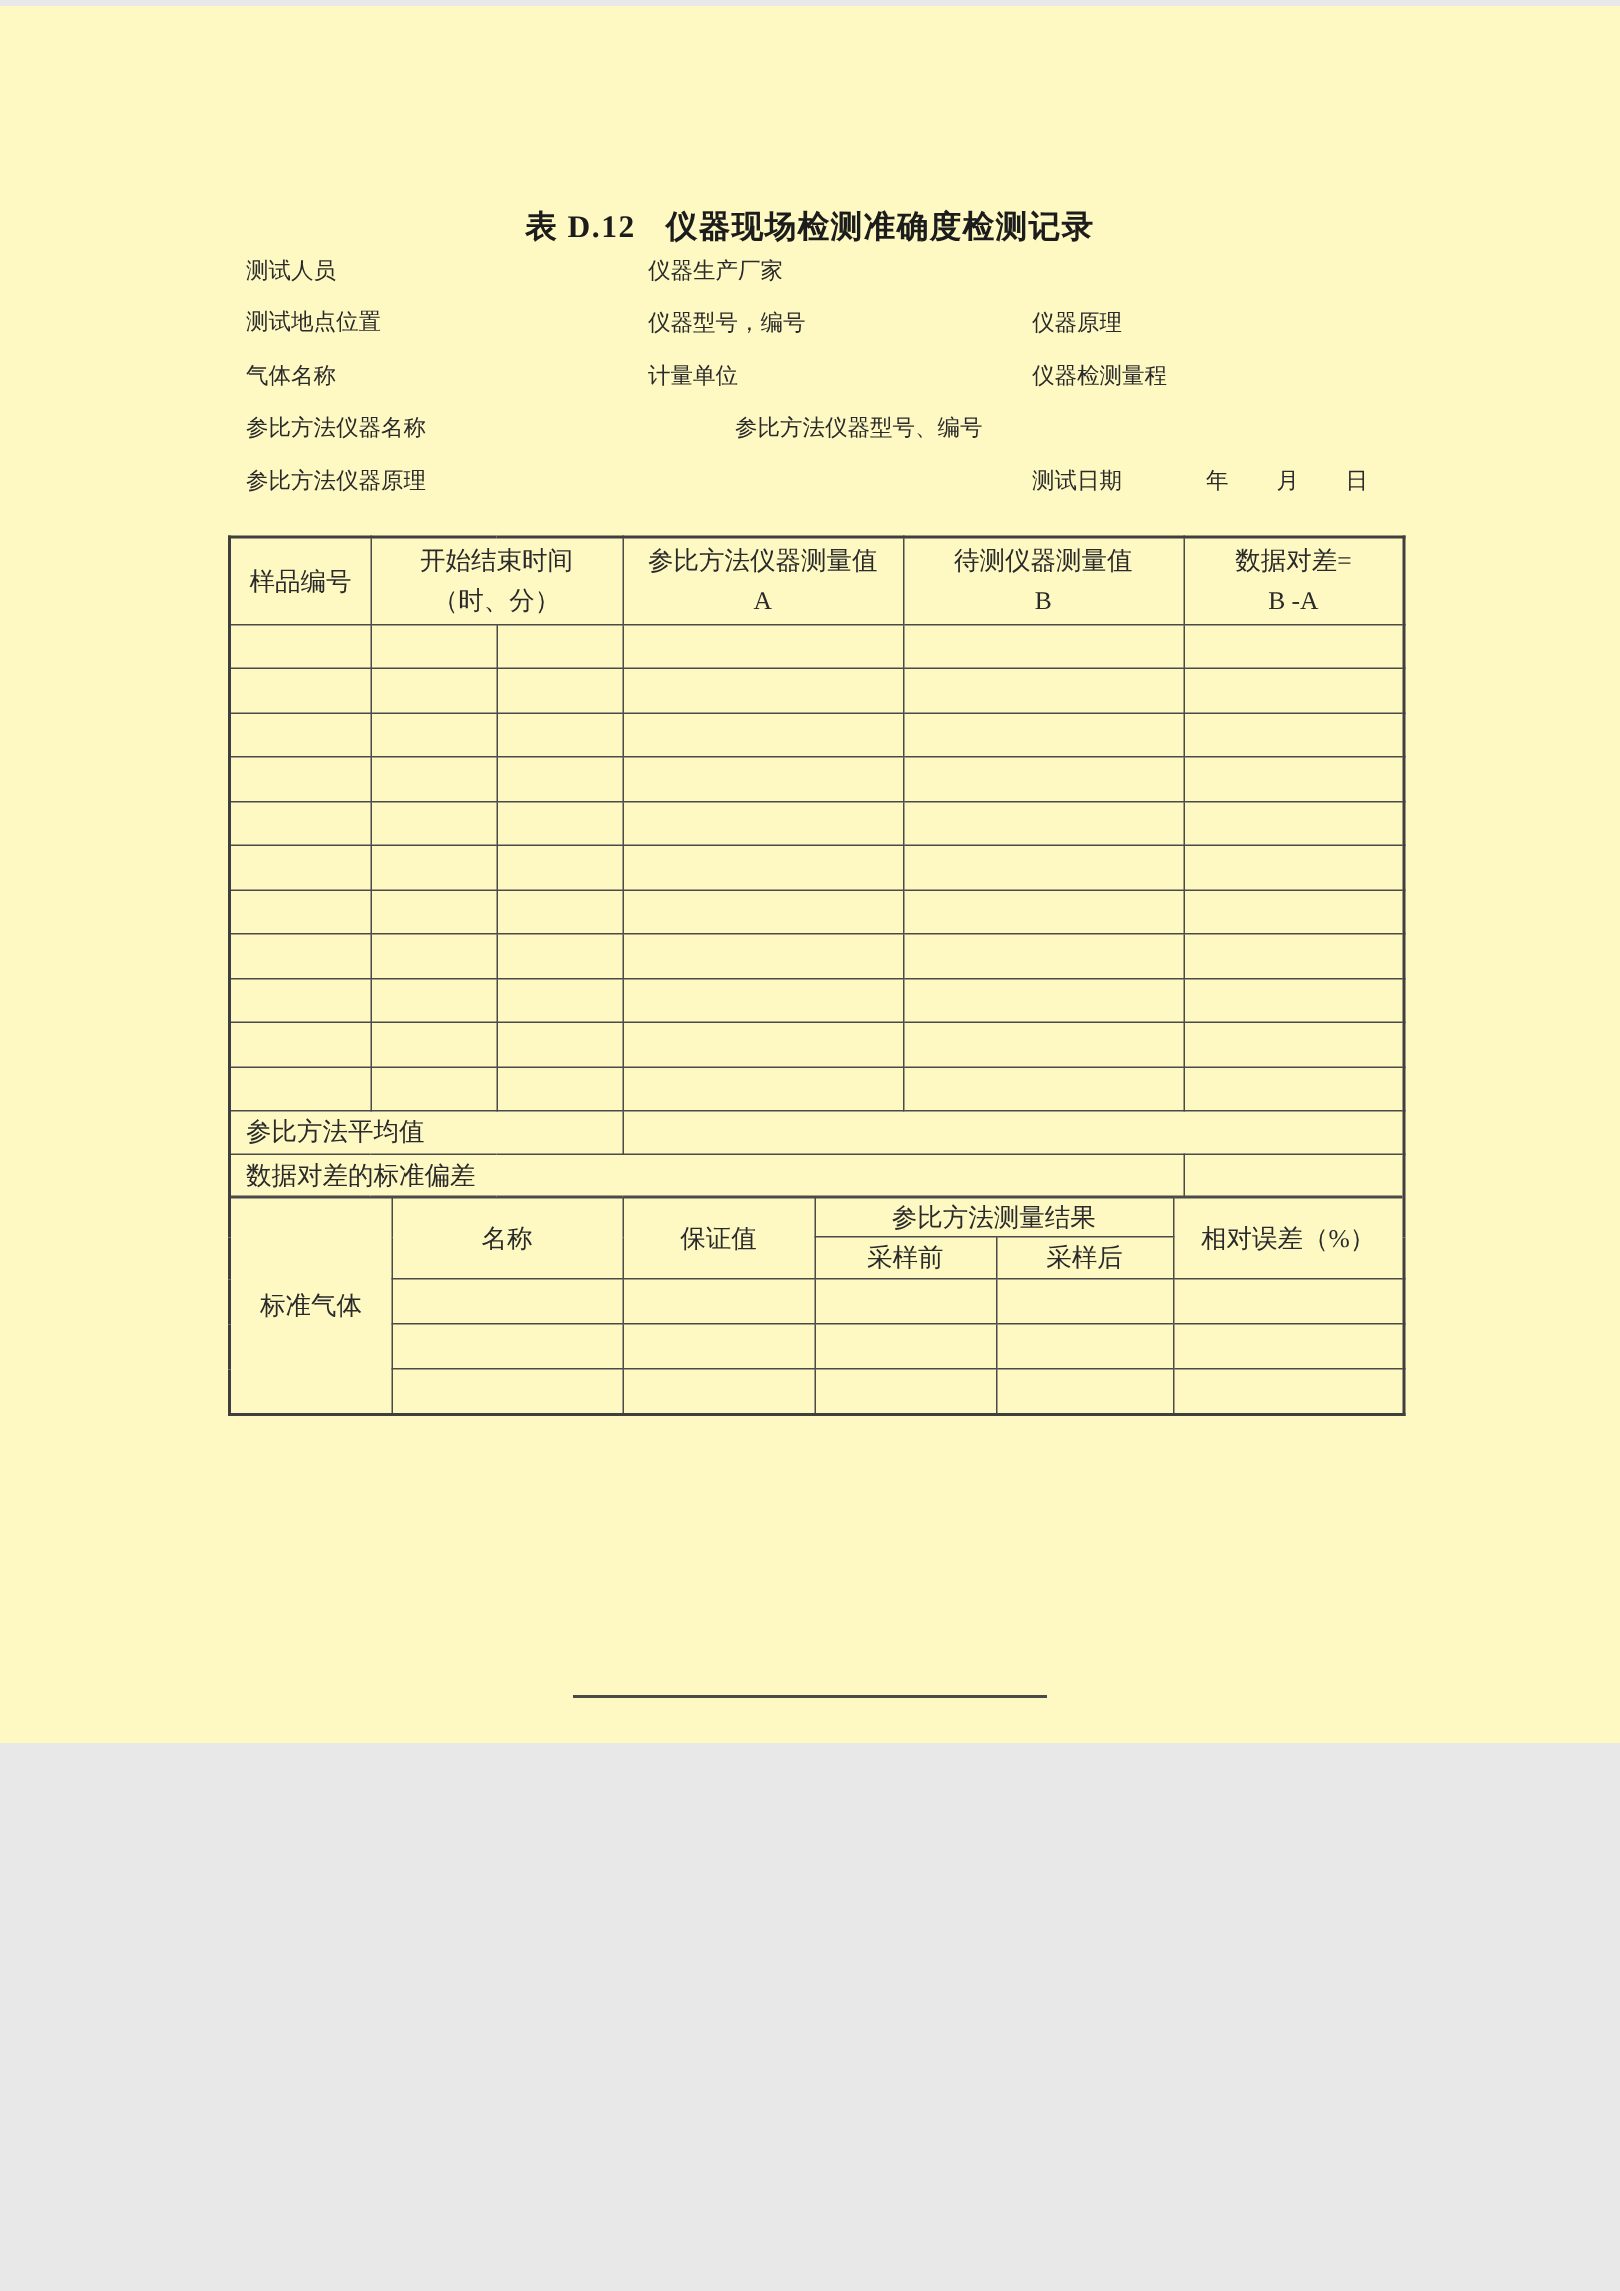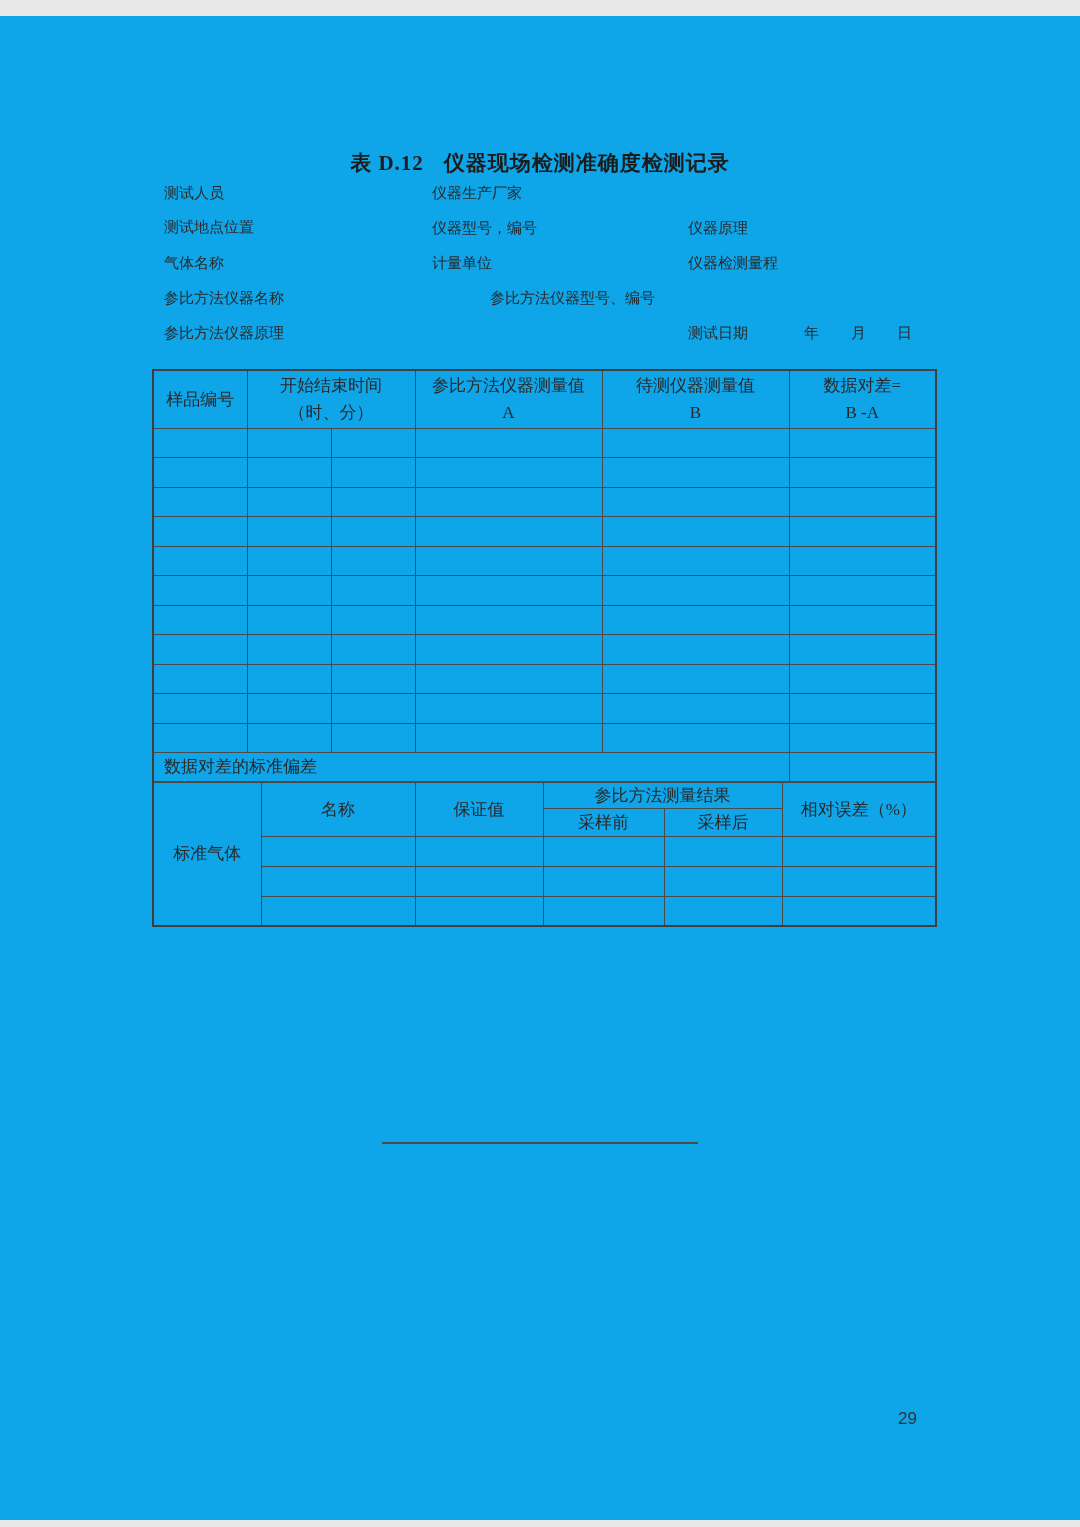--- a/index.html
+++ b/index.html
@@ -1,20 +1,20 @@
 <!DOCTYPE html>
 <html><head>
 <meta charset="utf-8">
 <style>
   html,body { margin:0; padding:0; background:#e8e8e8; }
   .page {
     position:relative;
-    width:1080px; height:1504px;
-    margin:16px auto;
-    background:#0ea5e9;
+    width:1080px; height:1158px;
+    margin:4px auto;
+    background:#fef9c3;
     font-family:"Liberation Serif","DejaVu Serif",serif;
     color:#262626;
     overflow:hidden;
   }
   .doc-title {
     position:absolute; top:133px; left:0; width:100%;
     text-align:center; font-size:21px; font-weight:bold; color:#1c1c1c;
     letter-spacing:1px;
   }
   .doc-title .gap { display:inline-block; width:20px; }
@@ -192,20 +192,24 @@
           </tr>
         <tr class="erow">
             <td></td>
             <td></td>
             <td></td>
             <td></td>
             <td></td>
             <td></td>
           </tr>
 
+        <tr class="srow">
+          <td colspan="3" class="lbl">参比方法平均值</td>
+          <td colspan="3"></td>
+        </tr>
         <tr class="srow">
           <td colspan="5" class="lbl">数据对差的标准偏差</td>
           <td></td>
         </tr>
       </tbody>
     </table>
 
     <table class="t2">
       <colgroup>
         <col style="width:108px">

